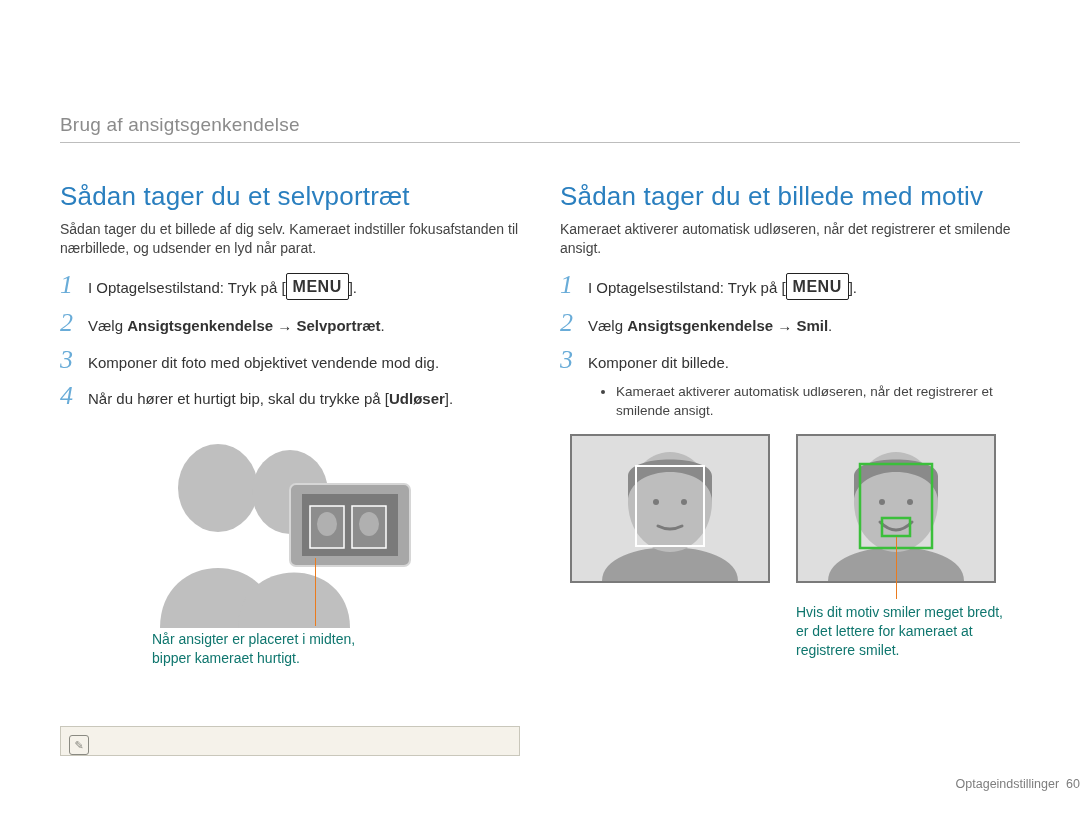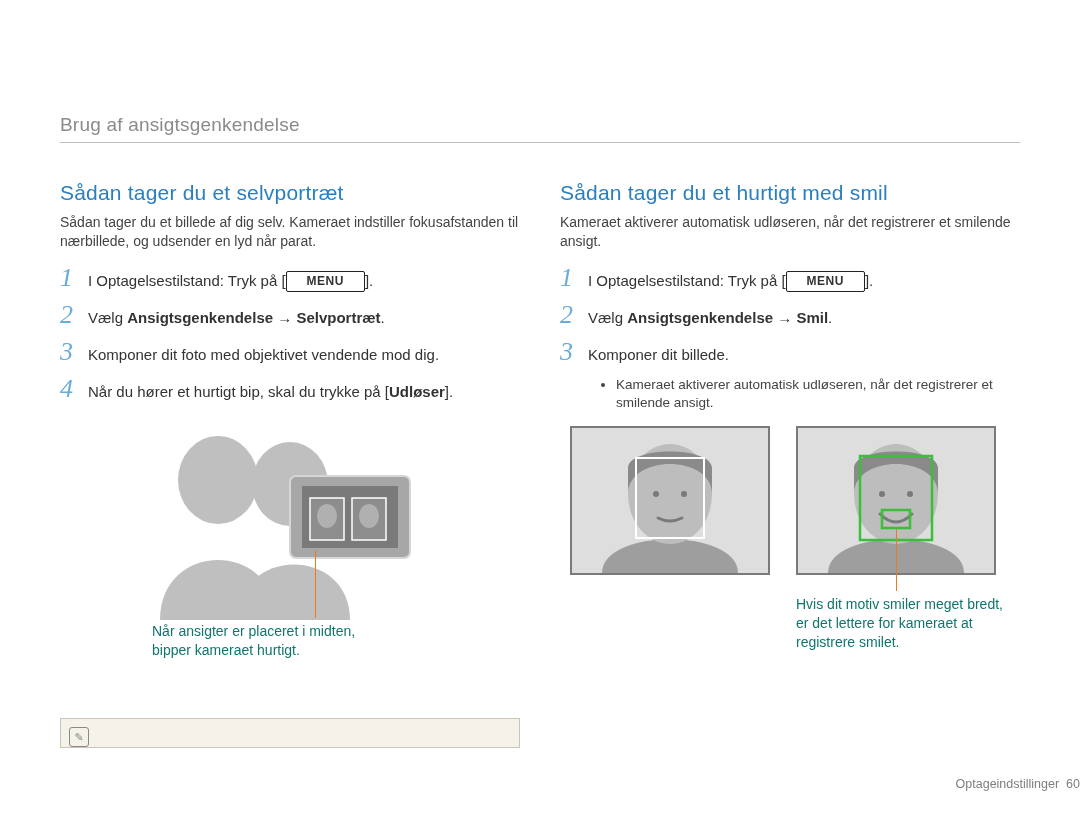--- a/index.html
+++ b/index.html
@@ -31,21 +31,21 @@
     display: flex;
     gap: 40px;
   }
   .col {
     flex: 1;
     min-width: 0;
   }
   h2.section {
     color: #2a7fbf;
     font-weight: 400;
-    font-size: 21px;
+    font-size: 26px;
     margin: 0 0 8px 0;
     letter-spacing: 0.2px;
   }
   p.intro {
     margin: 0 0 14px 0;
     font-size: 14px;
     line-height: 1.35;
     color: #444;
   }
   .steps {
@@ -69,23 +69,23 @@
     width: 28px;
     flex: 0 0 28px;
     text-align: left;
     line-height: 1;
   }
   .steptext { flex: 1; }
   .menu-box {
     display: inline-block;
     border: 1px solid #222;
     font-weight: bold;
-    font-size: 12px;
+    font-size: 16px;
     letter-spacing: 0.5px;
-    padding: 1px 20px;
+    padding: 1px 6px;
     border-radius: 2px;
     vertical-align: 1px;
   }
   .bold { font-weight: bold; }
 
   
   .illus-left-wrap {
     position: relative;
     width: 300px;
     height: 200px;
@@ -242,21 +242,21 @@
 bipper kameraet hurtigt.</div>
 
       <div class="note">
         <div class="icon-cell">
           <div class="note-icon">✎</div>
         </div>
       </div>
     </div>
 
     <div class="col">
-      <h2 class="section">Sådan tager du et hurtigt med smil</h2>
+      <h2 class="section">Sådan tager du et billede med motiv</h2>
       <p class="intro">Kameraet aktiverer automatisk udløseren, når det registrerer et smilende ansigt.</p>
 
       <ol class="steps">
         <li>
           <span class="stepnum">1</span>
           <span class="steptext">
             <span>I Optagelsestilstand: Tryk på [</span><span class="menu-box">MENU</span><span>].</span>
           </span>
         </li>
         <li>

